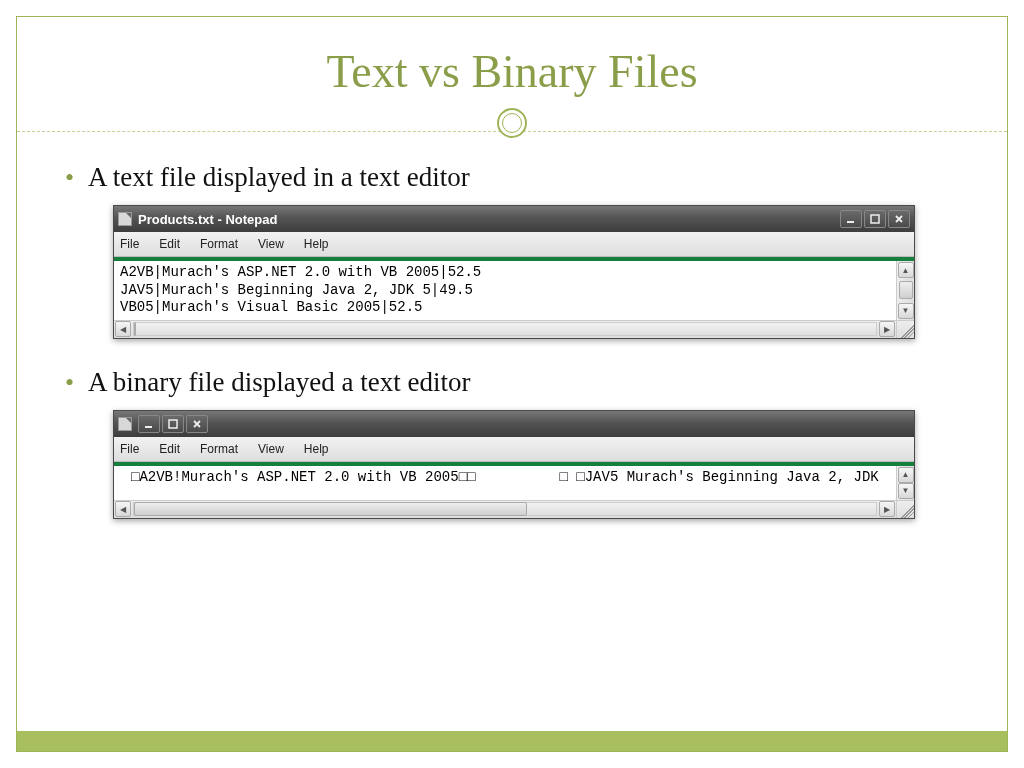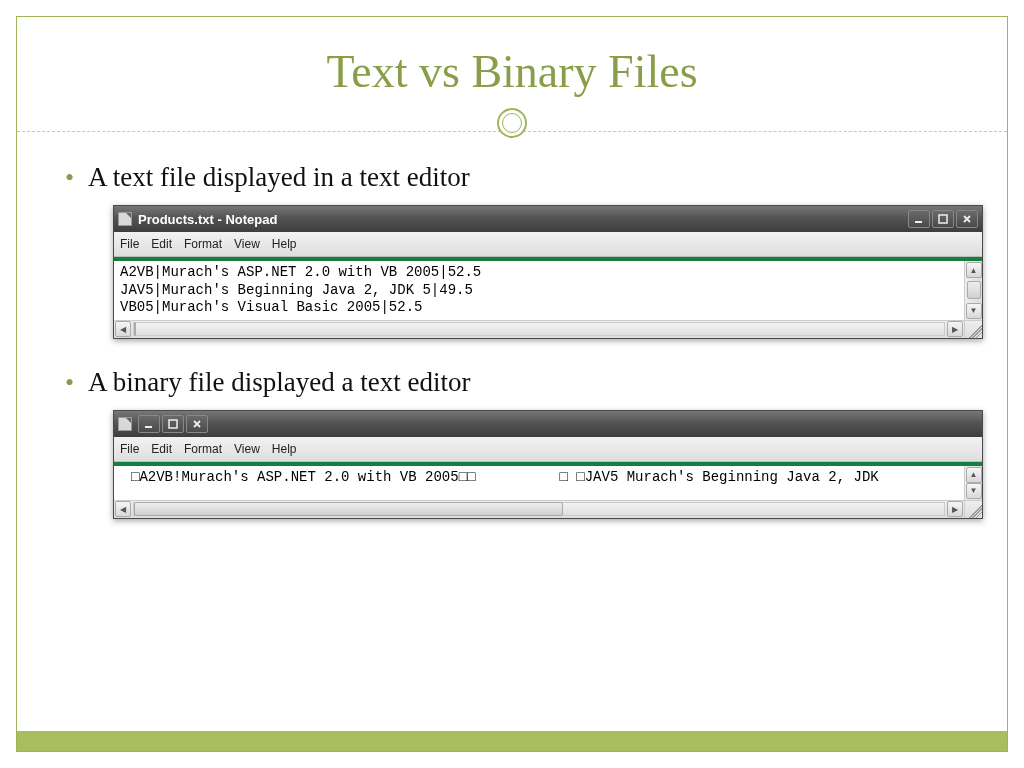--- a/index.html
+++ b/index.html
@@ -65,21 +65,21 @@
     font-size: 26px;
     line-height: 1;
     margin-right: 14px;
   }
   .bullet-text {
     font-size: 27px;
     color: #111;
   }
   .notepad {
     margin: 6px 0 28px 48px;
-    width: 870px;
+    width: 802px;
     border: 1px solid #4a4a4a;
     box-shadow: 0 2px 6px rgba(0,0,0,0.35);
     font-family: Tahoma, Arial, sans-serif;
   }
   .titlebar {
     background: linear-gradient(to bottom, #777 0%, #545454 45%, #3d3d3d 100%);
     height: 26px;
     display: flex;
     align-items: center;
     padding: 0 4px;
@@ -119,21 +119,21 @@
   .win-btn svg { width: 10px; height: 10px; }
   .menubar {
     background: linear-gradient(to bottom, #f2f2f2, #dedede);
     height: 22px;
     display: flex;
     align-items: center;
     padding: 12px 6px;
     font-size: 12px;
     color: #222;
     border-bottom: 1px solid #bcbcbc;
-    gap: 12px;
+    gap: 20px;
   }
   .menubar span { cursor: default; }
   .text-area-wrap {
     display: flex;
     background: #fff;
     border-top: 4px solid #15803d;
   }
   .text-area {
     flex: 1;
     padding: 3px 6px;

